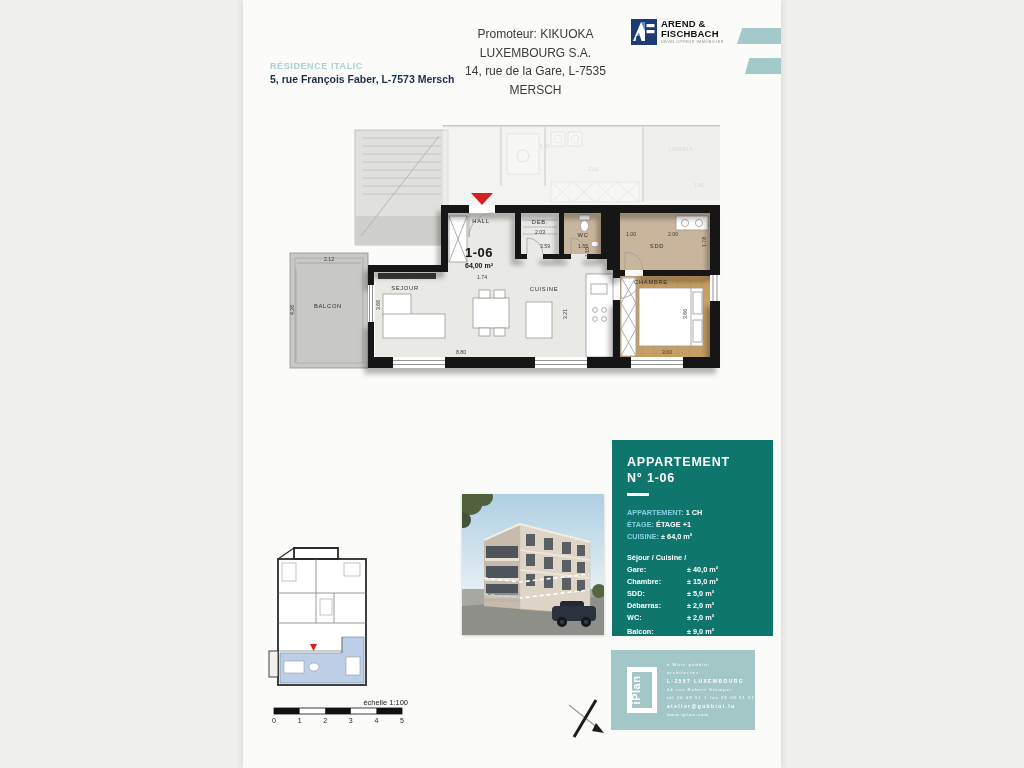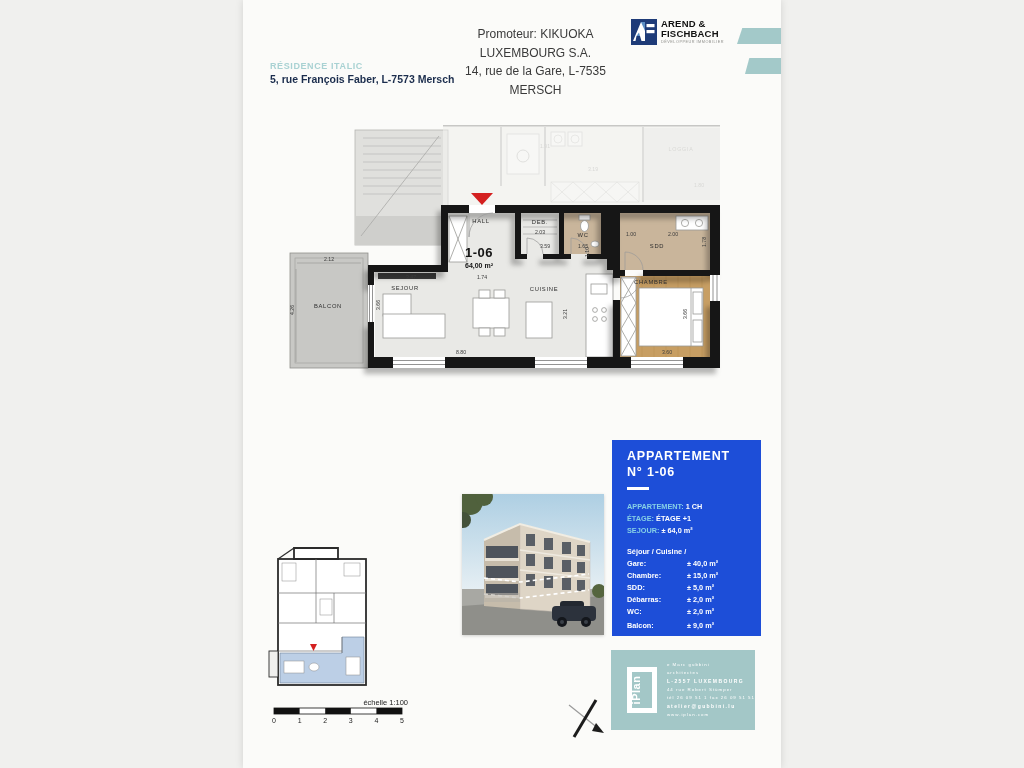--- a/index.html
+++ b/index.html
@@ -24,21 +24,21 @@
   .plan { position:absolute; left:40px; top:124px; }
   svg text { font-family:"Liberation Sans",sans-serif; }
   .dim { font-size:5.2px; fill:#3c3c3c; }
   .dimf { font-size:5.2px; fill:#b2b2af; }
   .roomlbl { font-size:5.8px; fill:#2e2e2e; letter-spacing:.7px; }
   .faintlbl { font-size:5.4px; fill:#b2b2af; letter-spacing:.7px; }
   .unitno { font-size:13px; font-weight:bold; fill:#141414; letter-spacing:.5px; }
   .unitarea { font-size:7px; font-weight:bold; fill:#141414; }
 
   
-  .panel { position:absolute; left:369px; top:440px; width:149px; height:196px; background:#1d4ed8; color:#fff; padding:9px 15px; }
+  .panel { position:absolute; left:369px; top:440px; width:161px; height:196px; background:#0f766e; color:#fff; padding:15px 15px; }
   .panel-title { font-size:12.5px; font-weight:800; letter-spacing:.8px; line-height:1.25; }
   .panel-rule { width:22px; height:3px; background:#fff; margin:7px 0 11px; }
   .spec { font-size:7.3px; font-weight:bold; line-height:1.6; }
   .spec .lab { color:#86d0e6; }
   .rooms { margin-top:10px; font-size:7.3px; font-weight:bold; line-height:1.65; }
   .room-row { display:grid; grid-template-columns:60px 1fr; }
   .room-row.gap { margin-top:2px; }
 
   
   .keyplan { position:absolute; left:25px; top:545px; }
@@ -317,21 +317,21 @@
     <div class="panel-rule"></div>
     <div class="spec">
       <span class="lab">APPARTEMENT:</span>
       <span>1 CH</span>
     </div>
     <div class="spec">
       <span class="lab">ÉTAGE:</span>
       <span>ÉTAGE +1</span>
     </div>
     <div class="spec">
-      <span class="lab">SEJOUR:</span>
+      <span class="lab">CUISINE:</span>
       <span>± 64,0 m²</span>
     </div>
     <div class="rooms">
       <div>Séjour / Cuisine /</div>
       <div class="room-row">
         <span>Gare:</span>
         <span>± 40,0 m²</span>
       </div>
       <div class="room-row">
         <span>Chambre:</span>

